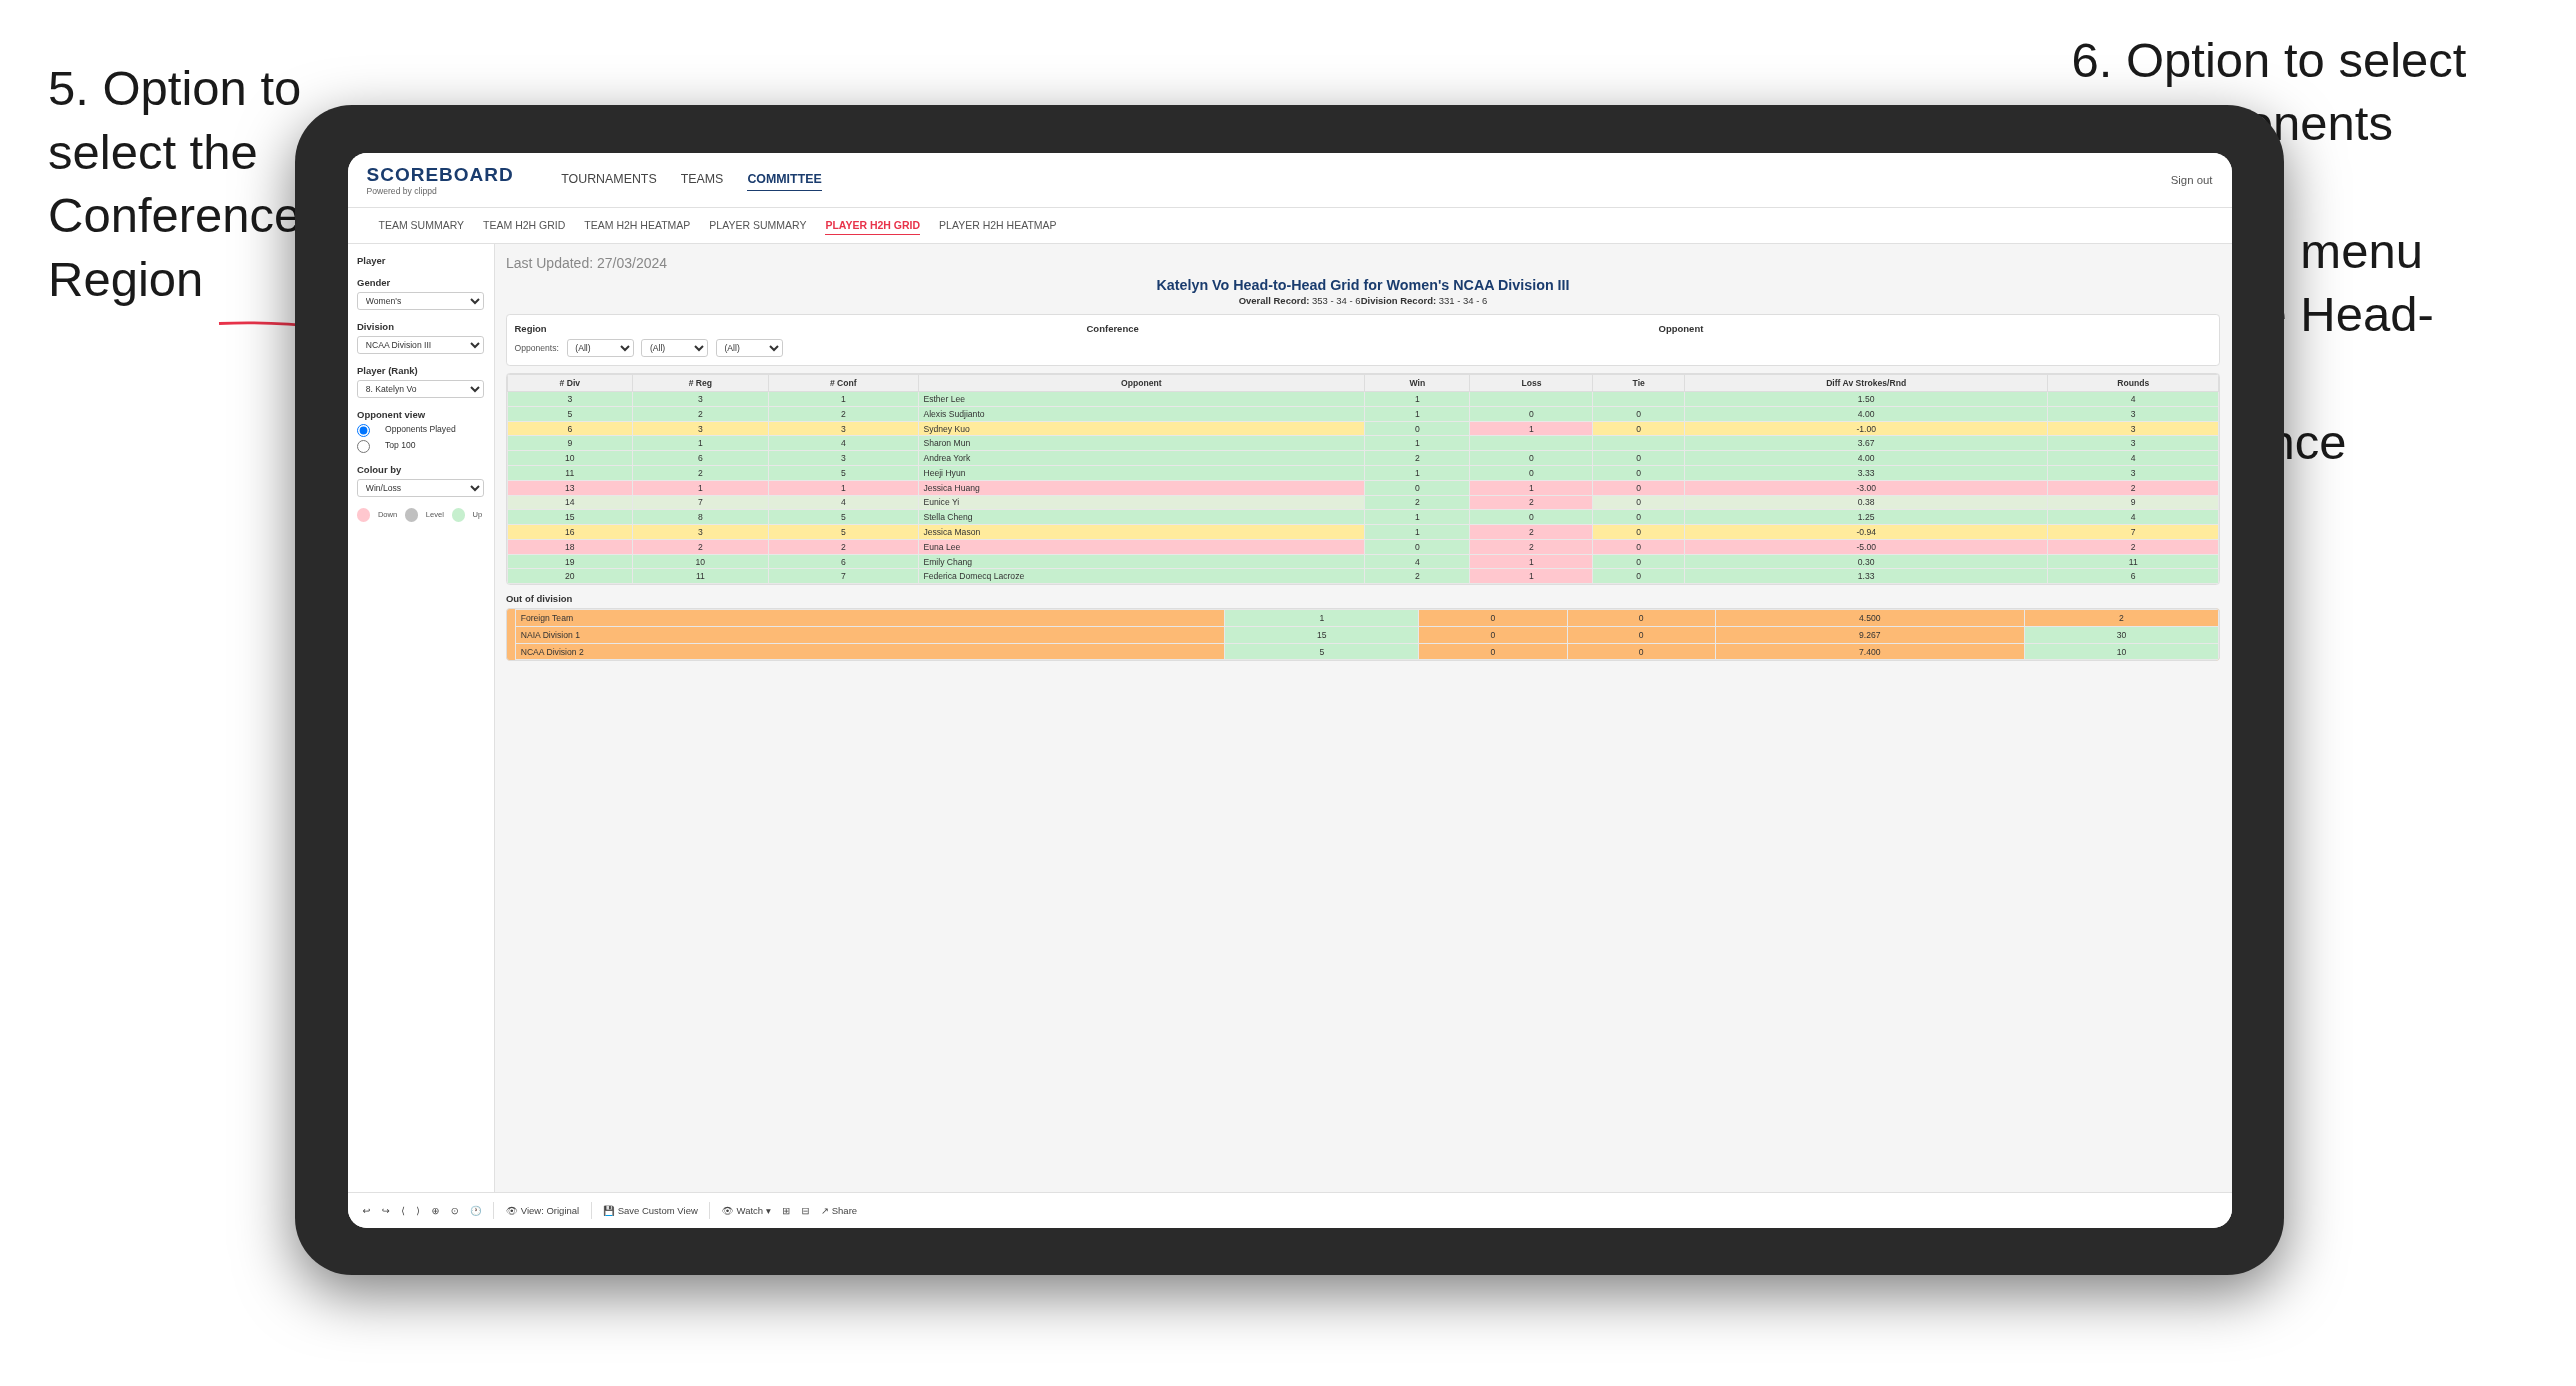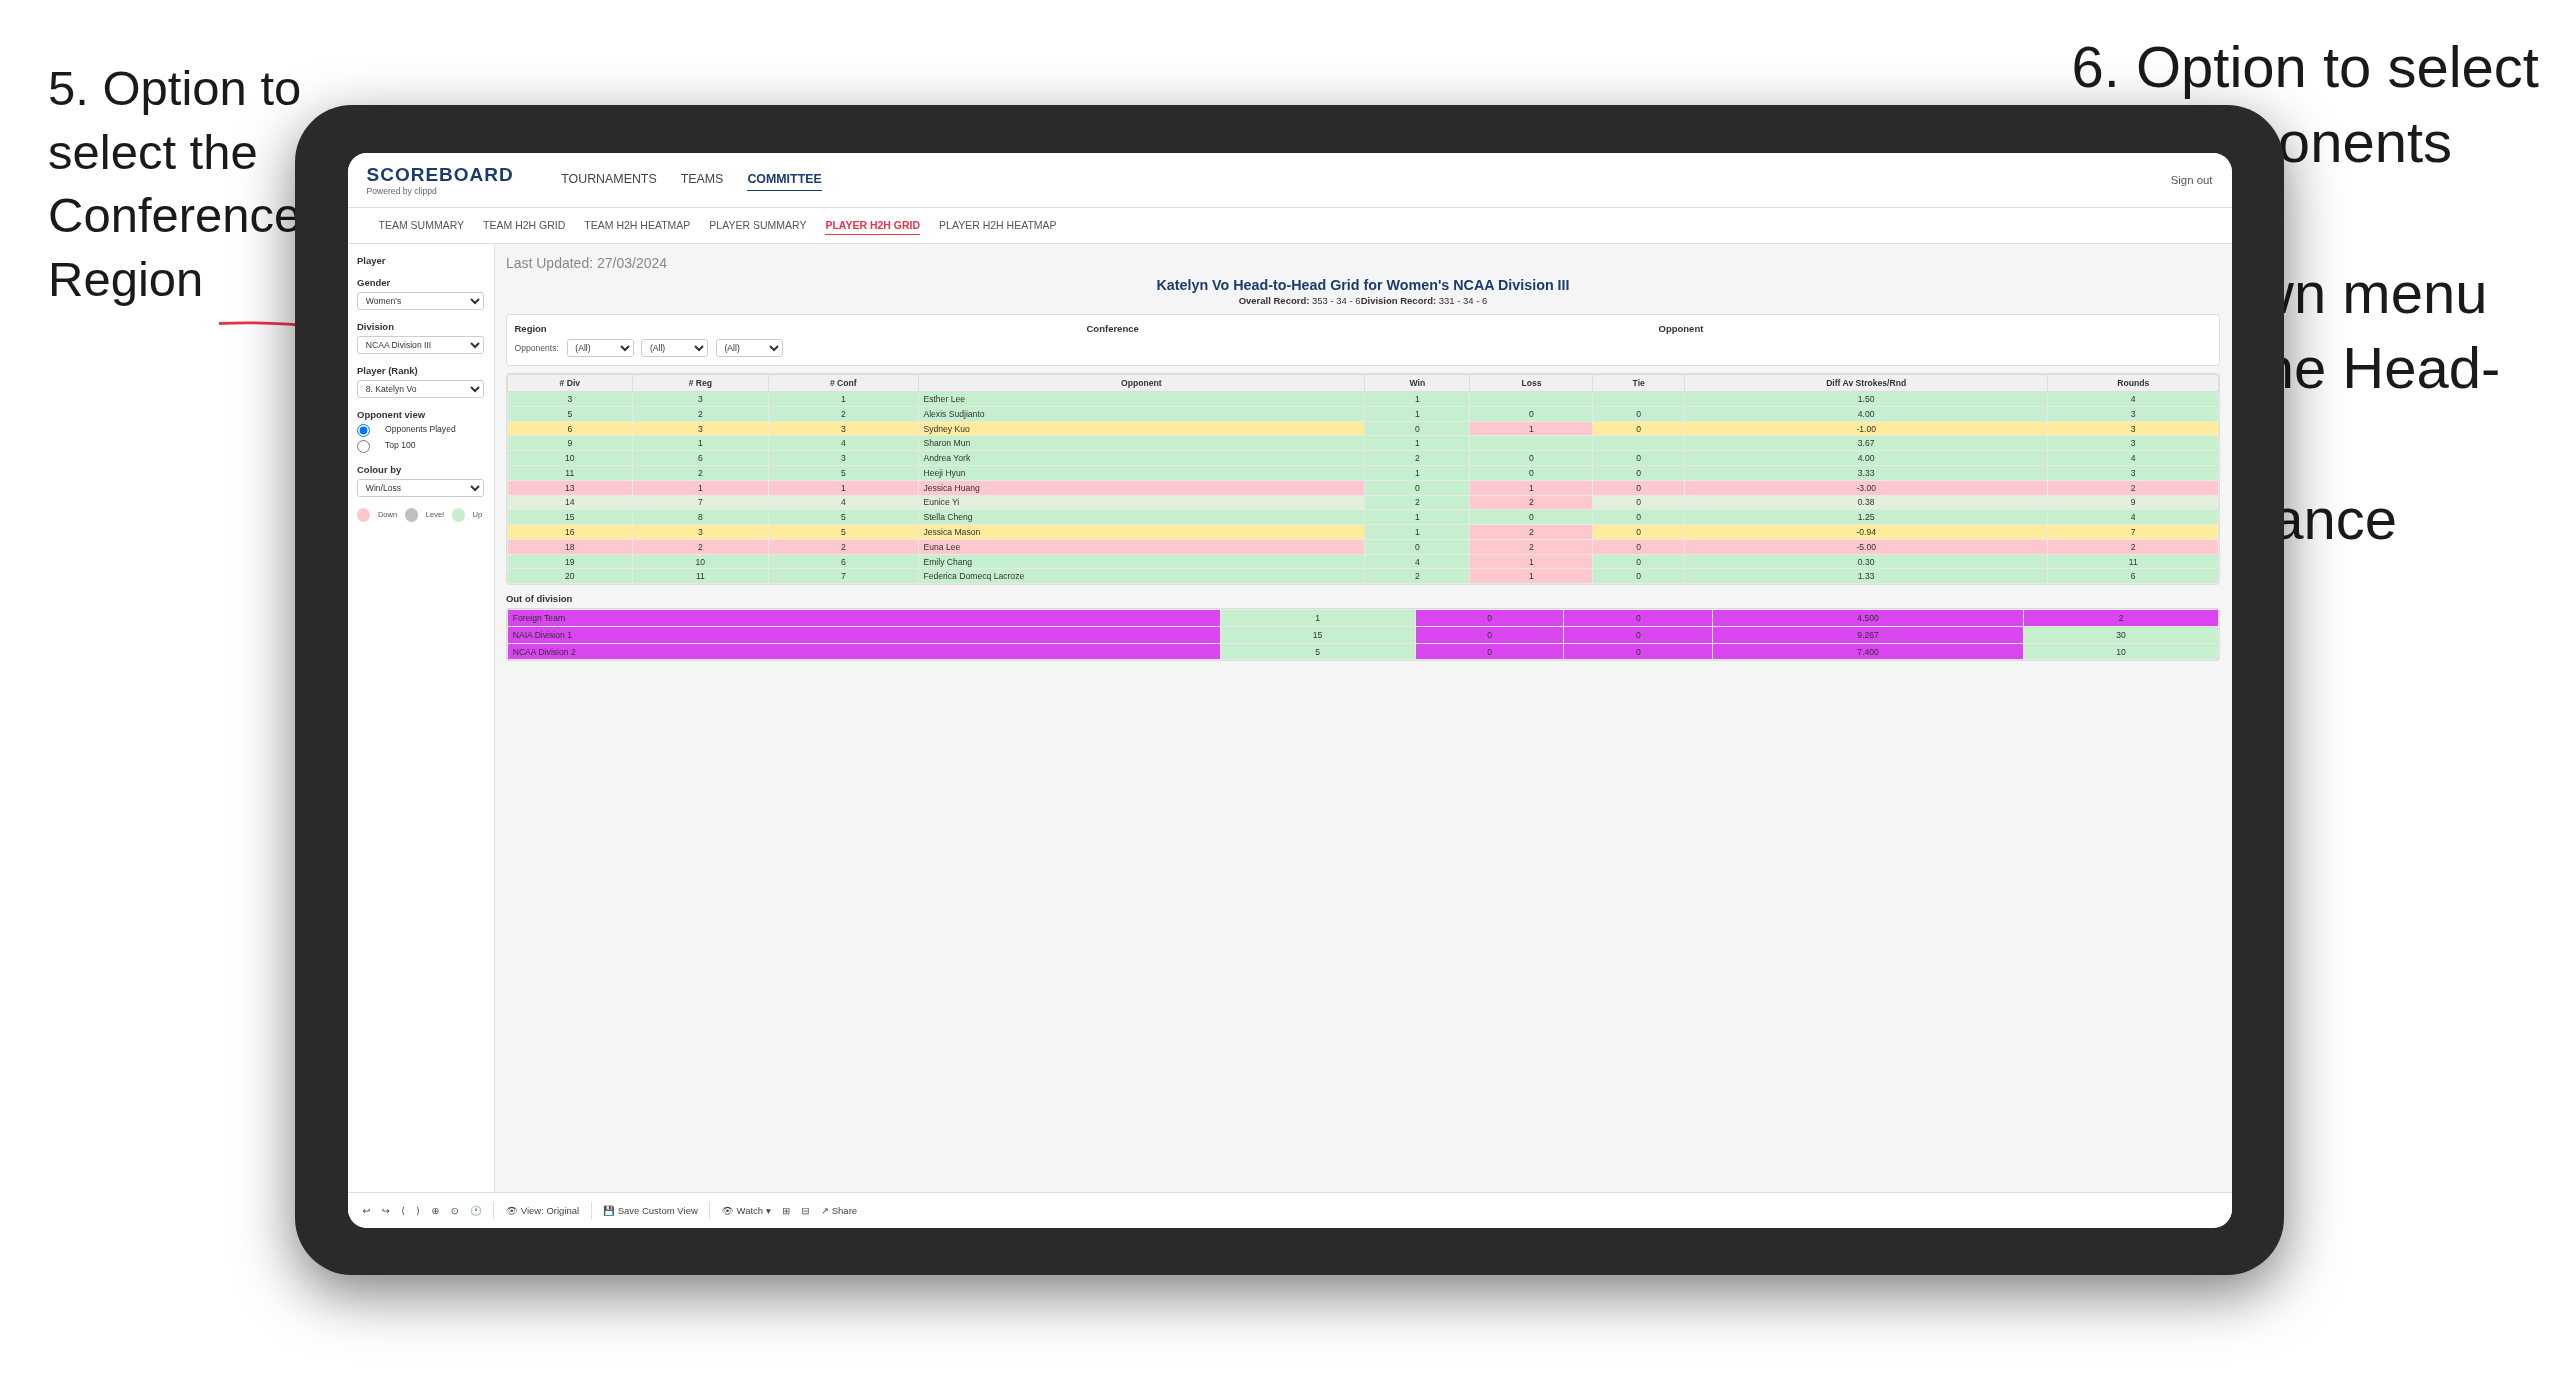--- a/index.html
+++ b/index.html
@@ -21,21 +21,21 @@
       font-weight: 400;
       color: #1a1a1a;
       line-height: 1.3;
       width: 362px;
     }
 
     .annotation-right {
       position: absolute;
       right: 28.5px;
       top: 28.5px;
-      font-size: 58px;
+      font-size: 49px;
       font-weight: 400;
       color: #1a1a1a;
       line-height: 1.3;
       width: 476px;
       text-align: left;
     }
 
     
     .tablet {
       position: absolute;
@@ -336,24 +336,25 @@
 
     
     .out-of-division-label {
       font-size: 9.5px;
       font-weight: 700;
       color: #333;
       margin: 7.6px 0 3.8px 0;
     }
 
     .out-table-container {
-      background: #d946ef;
+      background: #fdba74;
       border: 1px solid #ddd;
       border-radius: 3.8px;
       overflow: hidden;
+      padding-left: 8px;
     }
 
     .out-table {
       width: 100%;
       border-collapse: collapse;
       font-size: 8.6px;
     }
 
     .out-table td {
       padding: 2.9px 4.8px;

